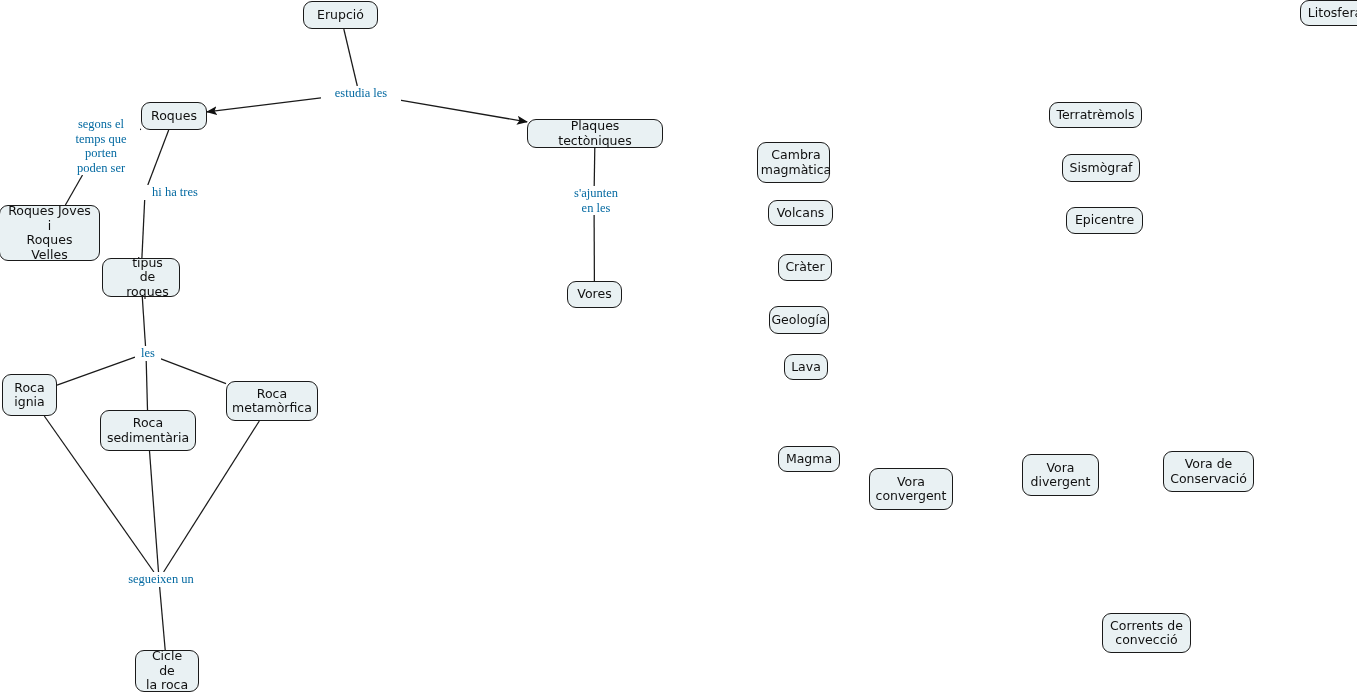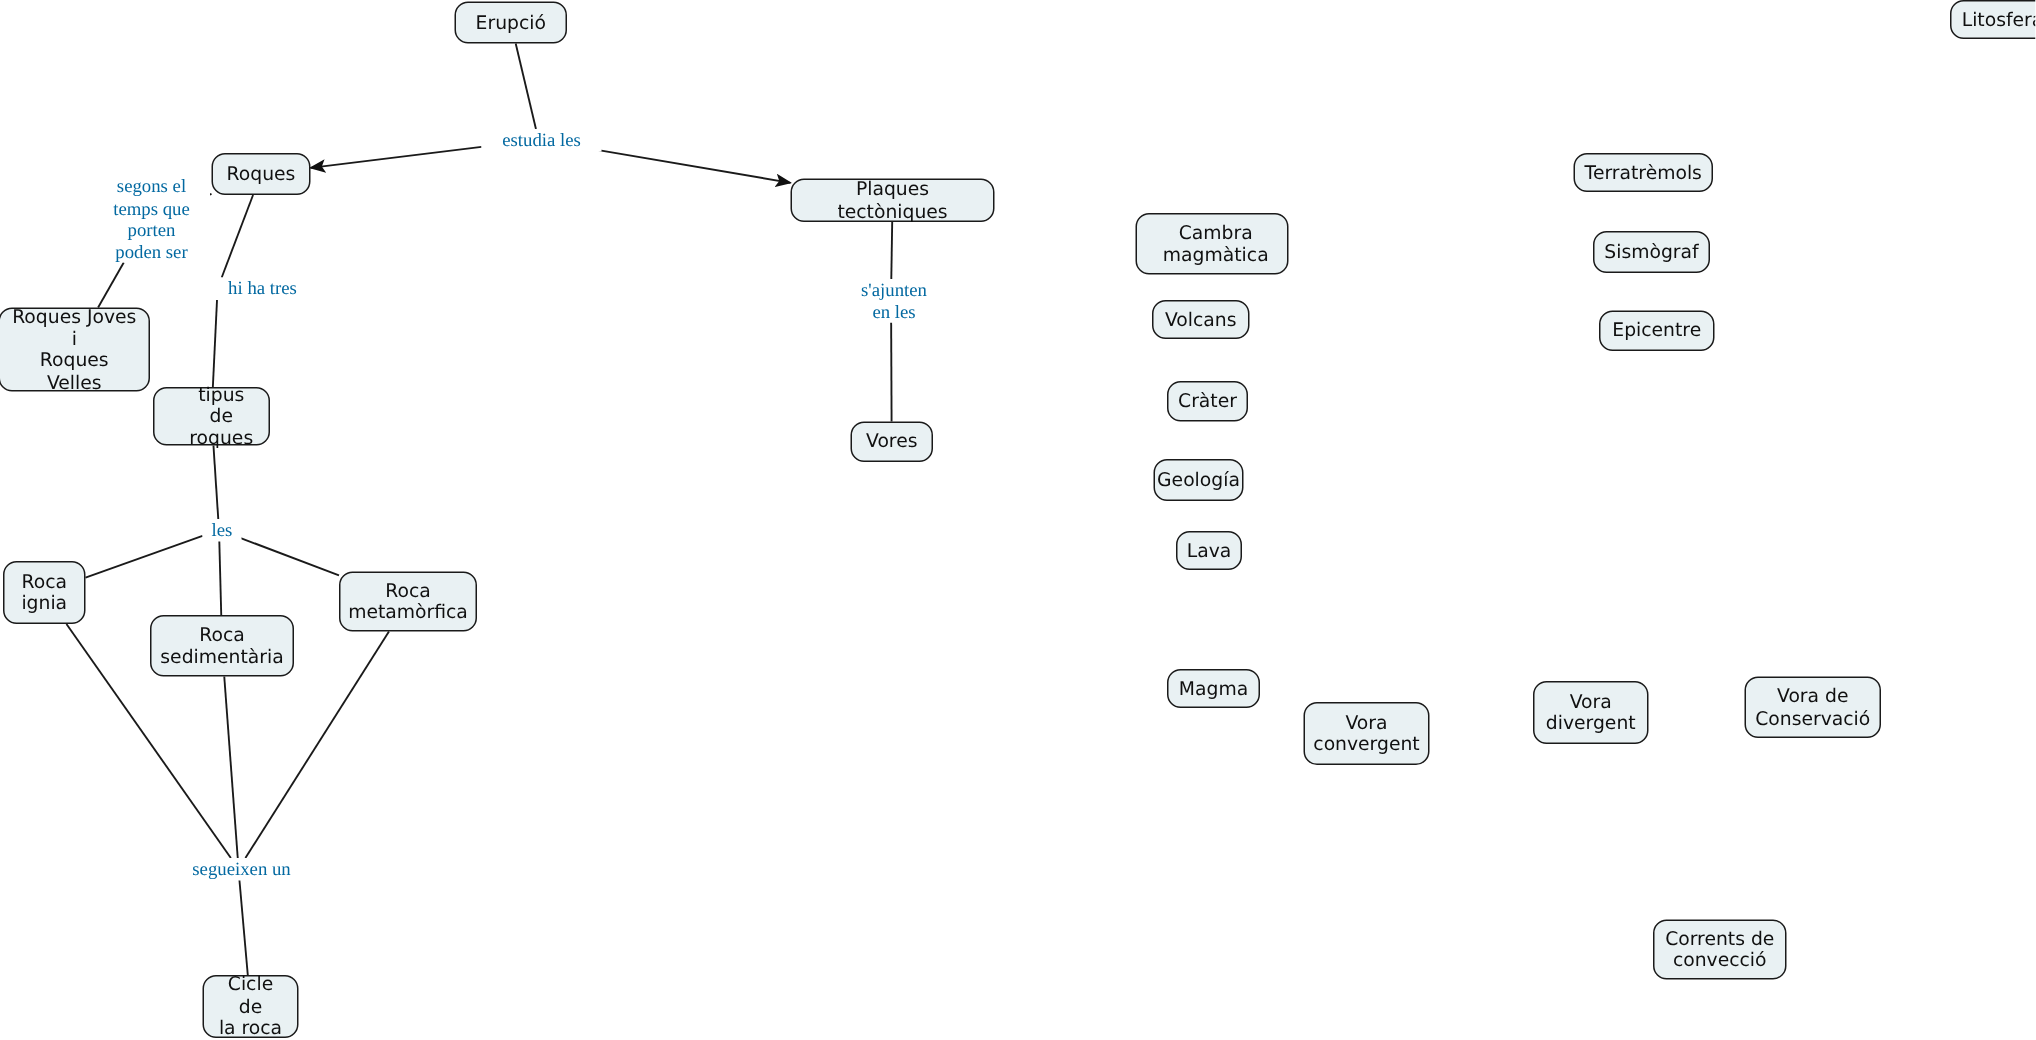--- a/index.html
+++ b/index.html
@@ -110,21 +110,21 @@
 de roques</div>
       <div class="node" style="left: 567px; top: 281px; width: 55px; height: 27px;">Vores</div>
       <div class="node" style="left: 2px; top: 374px; width: 55px; height: 42px;">Roca
 ignia</div>
       <div class="node" style="left: 100px; top: 410px; width: 96px; height: 41px;">Roca
 sedimentària</div>
       <div class="node" style="left: 226px; top: 381px; width: 92px; height: 40px;">Roca
 metamòrfica</div>
       <div class="node" style="left: 135px; top: 650px; width: 64px; height: 42px;">Cicle de
 la roca</div>
-      <div class="node" style="left: 757px; top: 142px; width: 102px; height: 41px; padding-left: 12px;">Cambra
+      <div class="node" style="left: 757px; top: 142px; width: 73px; height: 41px; padding-left: 12px;">Cambra
 magmàtica</div>
       <div class="node" style="left: 768px; top: 200px; width: 65px; height: 26px;">Volcans</div>
       <div class="node" style="left: 778px; top: 254px; width: 54px; height: 27px;">Cràter</div>
       <div class="node" style="left: 769px; top: 306px; width: 60px; height: 28px;">Geología</div>
       <div class="node" style="left: 784px; top: 354px; width: 44px; height: 26px;">Lava</div>
       <div class="node" style="left: 778px; top: 446px; width: 62px; height: 26px;">Magma</div>
       <div class="node" style="left: 1049px; top: 102px; width: 93px; height: 26px;">Terratrèmols</div>
       <div class="node" style="left: 1062px; top: 154px; width: 78px; height: 28px;">Sismògraf</div>
       <div class="node" style="left: 1066px; top: 207px; width: 77px; height: 27px;">Epicentre</div>
       <div class="node" style="left: 1285px; top: 0; width: 70px; height: 26px; margin-left: 15px;">Litosfera</div>

